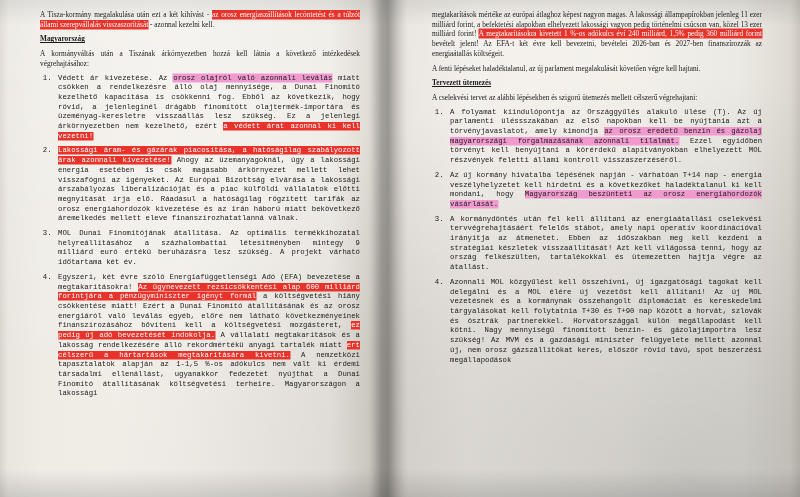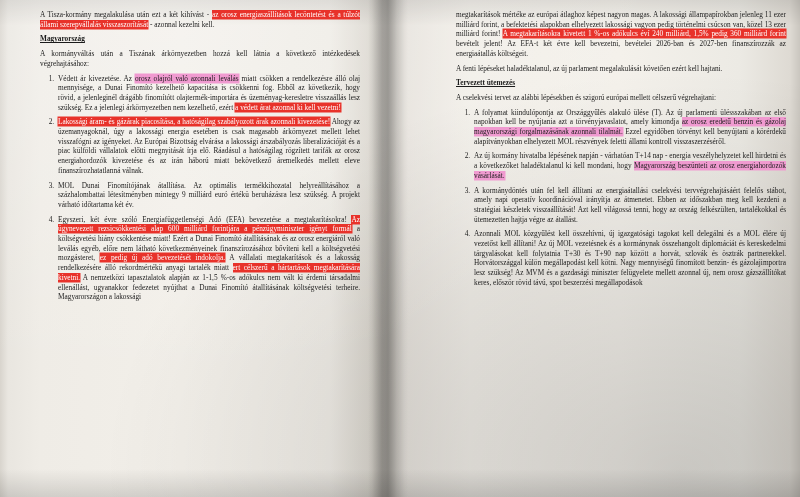--- a/index.html
+++ b/index.html
@@ -52,36 +52,37 @@
   }
   .col {
     position: absolute;
     top: 10px;
     font-size: 7.3px;
     line-height: 1.33;
     color: #1b1b1b;
     text-align: justify;
   }
   .col-left { left: 40px; width: 320px; }
-  .col-right { left: 456px; width: 330px; }
+  .col-right { left: 432px; width: 330px; }
 
   .col p { margin: 0 0 5px 0; }
   .heading {
     font-weight: bold;
     text-decoration: underline;
     margin: 6px 0 4px 0;
   }
   ol.numlist {
     margin: 0;
     padding-left: 16px;
   }
   ol.numlist > li {
     margin-bottom: 5px;
     padding-left: 2px;
     text-align: justify;
+    font-family: Liberation Mono, monospace;
   }
   
   .hl-red {
     background: #e8322a;
     color: #ffffff;
     box-shadow: 0 0 0 0.5px #e8322a;
   }
   .hl-pink {
     background: #f09ad0;
     color: #1b1b1b;
@@ -124,25 +125,25 @@
       <li><span><span>Védett ár kivezetése. Az </span><span class="hl-pink">orosz olajról való azonnali leválás</span><span> miatt csökken a rendelkezésre álló olaj mennyisége, a Dunai Finomító kezelhető kapacitása is csökkenni fog. Ebből az következik, hogy rövid, a jelenleginél drágább finomítótt olajtermék-importára és üzeményag-keresletre visszaállás lesz szükség. Ez a jelenlegi árkörnyezetben nem kezelhető, ezért </span><span class="hl-red">a védett árat azonnal ki kell vezetni!</span></span></li>
       <li><span><span class="hl-red">Lakossági áram- és gázárak piacosítása, a hatóságilag szabályozott árak azonnali kivezetése!</span><span> Ahogy az üzemanyagoknál, úgy a lakossági energia esetében is csak magasabb árkörnyezet mellett lehet visszafógni az igényeket. Az Európai Bizottság elvárása a lakossági árszabályozás liberalizációját és a piac külföldi vállalatok előtti megnyitását írja elő. Ráadásul a hatóságilag rögzített tarifák az orosz energiahordozók kivezetése és az irán háború miatt bekövetkező áremelkedés mellett eleve finanszírozhatatlanná válnak.</span></span></li>
       <li><span><span>MOL Dunai Finomítójának átallítása. Az optimális termékkihozatal helyreállításához a százhalombattai létesítményben mintegy 9 milliárd euró értékü beruházásra lesz szükség. A projekt várható időtartama két év.</span></span></li>
       <li><span><span>Egyszeri, két évre szóló Energiafüggetlenségi Adó (EFA) bevezetése a megtakarításokra! </span><span class="hl-red">Az ügynevezett rezsicsökkentési alap 600 milliárd forintjára a pénzügyminiszter igényt formál</span><span> a költségvetési hiány csökkentése miatt! Ezért a Dunai Finomító átallításának és az orosz energiáról való leválás egyéb, előre nem látható következményeinek finanszírozásához bővíteni kell a költségvetési mozgásteret, </span><span class="hl-red">ez pedig új adó bevezetését indokolja.</span><span> A vállalati megtakarítások és a lakosság rendelkezésére álló rekordmértékü anyagi tartalék miatt </span><span class="hl-red">ert célszerű a hártartások megtakarítására kivetni.</span><span> A nemzetközi tapasztalatok alapján az 1-1,5 %-os adókulcs nem vált ki érdemi társadalmi ellenállást, ugyanakkor fedezetet nyújthat a Dunai Finomító átallításának költségvetési terheire. Magyarországon a lakossági</span></span></li>
     </ol>
   </div>
 
   <div class="col col-right">
     <p><span>megtakarítások mértéke az európai átlaghoz képest nagyon magas. A lakossági állampapírokban jelenleg 11 ezer milliárd forint, a befektetési alapokban elhelyezett lakossági vagyon pedig történelmi csúcson van, közel 13 ezer milliárd forint! </span><span class="hl-red">A megtakarításokra kivetett 1 %-os adókulcs éví 240 milliárd, 1,5% pedig 360 milliárd forint</span><span> bevételt jelent! Az EFA-t két évre kell bevezetni, bevételei 2026-ban és 2027-ben finanszírozzák az energiaátallás költségeit.</span></p>
 
-    <p>A fenti lépéseket haladéktalanul, az új parlament megalakulását követően ezért kell hajtani.</p>
+    <p>A fenti lépéseket haladéktalanul, az új parlament megalakulását követően végre kell hajtani.</p>
 
     <p class="heading">Tervezett ütemezés</p>
 
-    <p>A cselekvési tervet az alábbi lépésekben és szigorú európai mellett célszerű végrehajtani:</p>
+    <p>A cselekvési tervet az alábbi lépésekben és szigorú ütemezés mellett célszerű végrehajtani:</p>
 
     <ol class="numlist">
       <li><span><span>A folyamat kiindulópontja az Országgyűlés alakuló ülése (T). Az új parlamenti üléssszakában az első napokban kell be nyújtania azt a törvényjavaslatot, amely kimondja </span><span class="hl-pink">az orosz eredetű benzin és gázolaj magyarországi forgalmazásának azonnali tilalmát.</span><span> Ezzel egyidőben törvényt kell benyújtani a körérdekű alapítványokban elhelyezett MOL részvények feletti állami kontroll visszaszerzéséről.</span></span></li>
       <li><span><span>Az új kormány hivatalba lépésének napján - várhatóan T+14 nap - energia veszélyhelyzetet kell hirdetni és a következőket haladéktalanul ki kell mondani, hogy </span><span class="hl-pink">Magyarország beszünteti az orosz energiahordozók vásárlását.</span></span></li>
       <li><span><span>A kormánydöntés után fel kell állítani az energiaátallási cselekvési tervvégrehajtásáért felelős stábot, amely napi operatív koordinációval irányítja az átmenetet. Ebben az időszakban meg kell kezdeni a stratégiai készletek visszaállítását! Azt kell világossá tenni, hogy az ország felkészülten, tartalékokkal és ütemezetten hajtja végre az átallást.</span></span></li>
       <li><span><span>Azonnali MOL közgyűlést kell összehívni, új igazgatósági tagokat kell delegálni és a MOL élére új vezetőst kell állítani! Az új MOL vezetésnek és a kormánynak összehangolt diplomáciát és kereskedelmi tárgyalásokat kell folytatnia T+30 és T+90 nap között a horvát, szlovák és ösztrák partnerekkel. Horvátországgal külön megállapodást kell kötni. Nagy mennyiségű finomított benzin- és gázolajimportra lesz szükség! Az MVM és a gazdasági miniszter felügyelete mellett azonnal új, nem orosz gázszállítókat keres, először rövid távú, spot beszerzési megállapodások</span></span></li>
     </ol>
   </div>
 </div>
 

